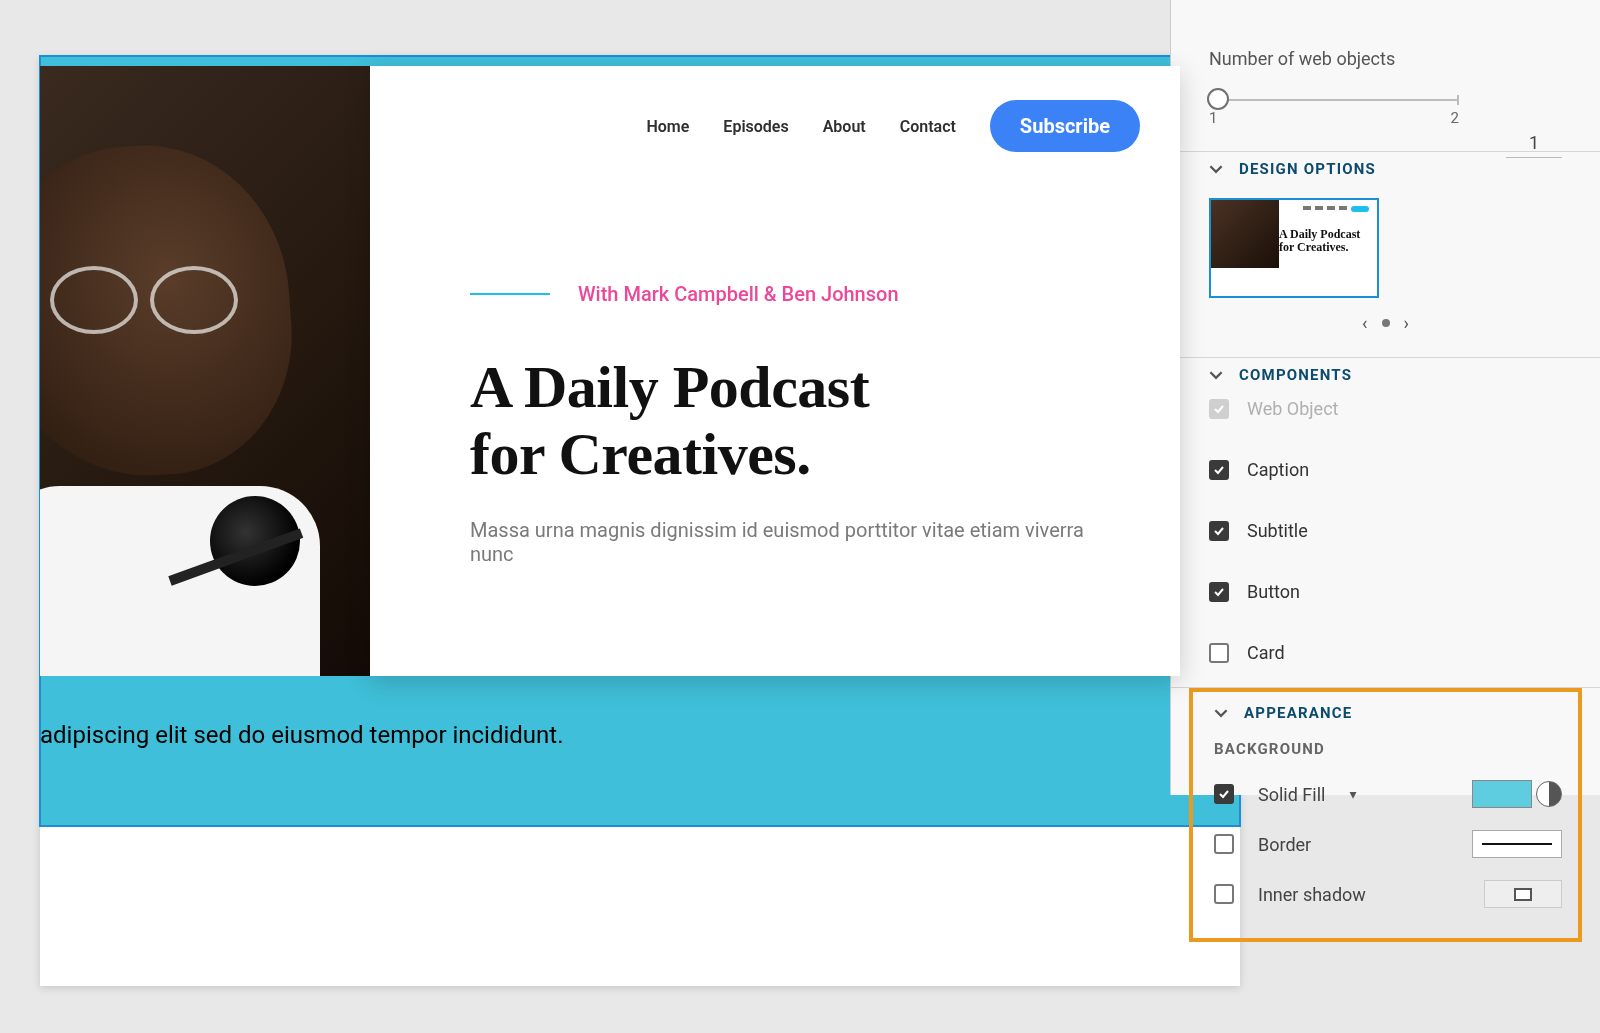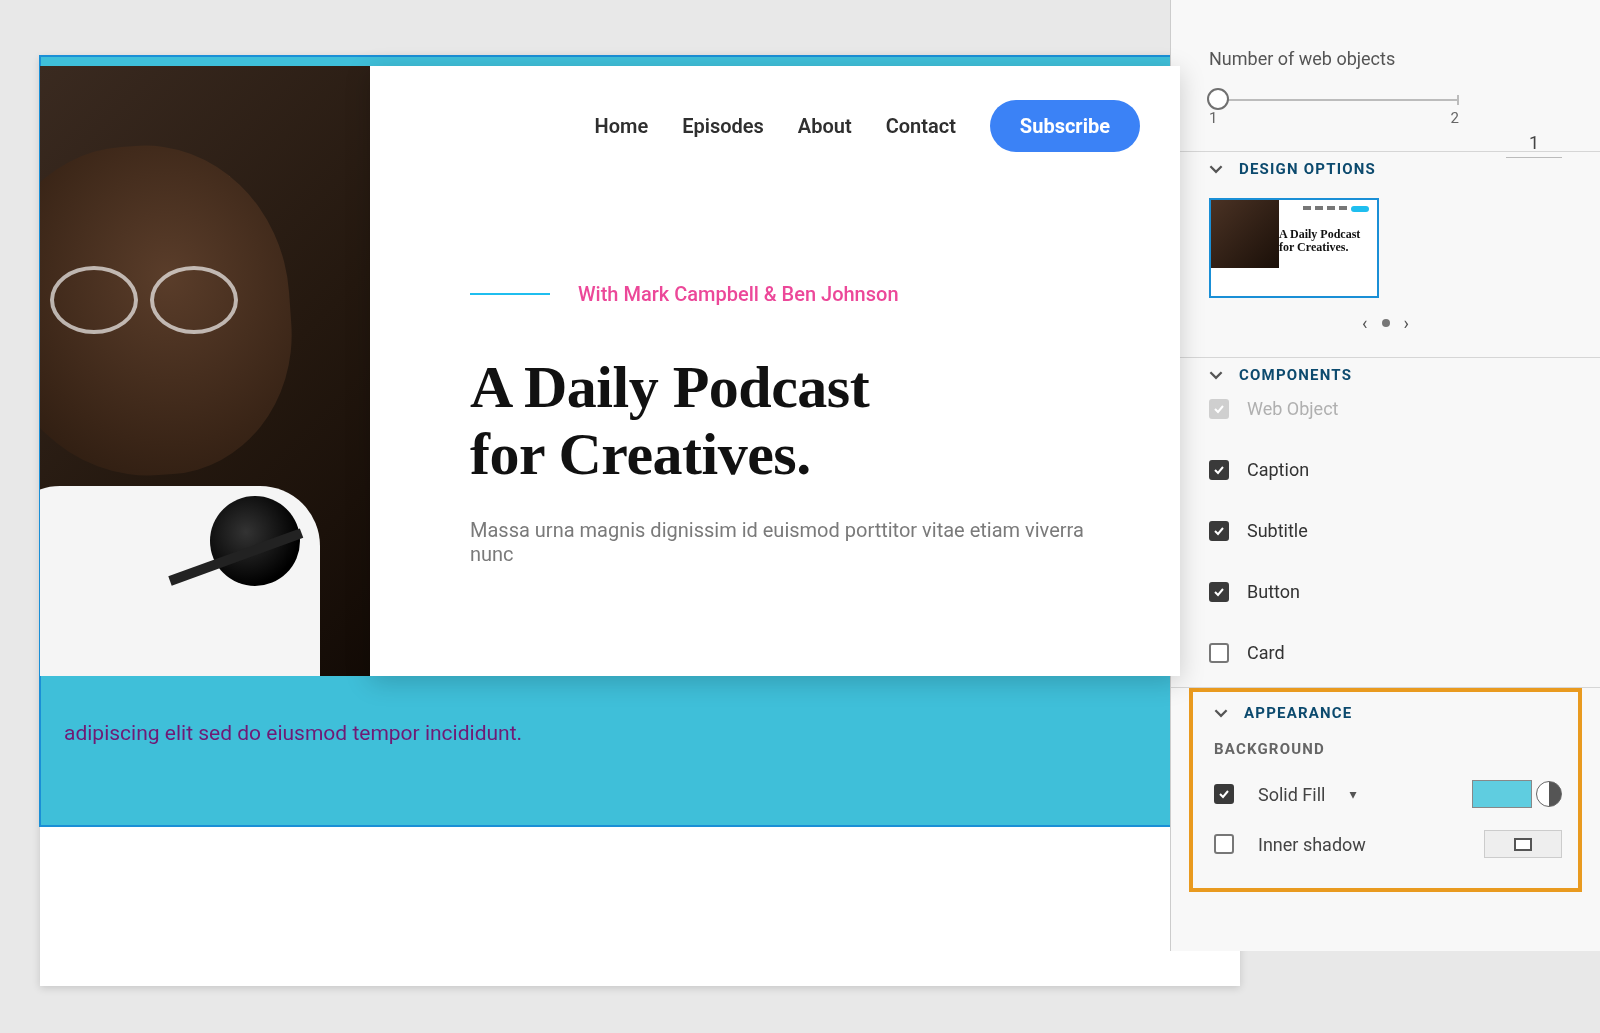--- a/index.html
+++ b/index.html
@@ -31,44 +31,43 @@
     position: absolute;
     left: 0; top: 0;
     width: 1200px; height: 770px;
     background: #3fbfd9;
     outline: 2px solid #1a8fd6;
     outline-offset: -1px;
   }
   .bg-caption {
     position: absolute;
     left: 0; top: 665px;
-    color: #701a75;
-    font-size: 21px;
+    color: #000000;
+    font-size: 24px;
     z-index: 3;
-    padding-left: 24px;
   }
 
   
   .hero {
     position: absolute;
     left: 330px; top: 10px;
     width: 810px; height: 610px;
     background: #fff;
     box-shadow: 0 6px 24px rgba(0,0,0,.18);
     z-index: 2;
   }
   .nav {
     display: flex;
     justify-content: flex-end;
     align-items: center;
     gap: 34px;
     padding: 34px 40px 0 0;
   }
   .nav a {
-    font-size: 20px;
+    font-size: 16px;
     font-weight: 600;
     color: #2f2f2f;
     text-decoration: none;
   }
   .nav .subscribe {
     background: #3b82f6;
     color: #fff;
     font-weight: 700;
     padding: 14px 30px;
     border-radius: 30px;
@@ -140,21 +139,21 @@
   }
   .photo-frame {
     position:absolute; left:140px; top:110px; width:50px; height:60px;
     border:4px solid #7a5a3a; background:#1a0f08;
   }
 
   
   .panel {
     position: absolute;
     right: 0; top: 0;
-    width: 430px; height: 951px;
+    width: 430px; height: 795px;
     background: #f8f8f8;
     border-left: 1px solid #ccc;
     padding: 40px 0 0 0;
     font-size: 18px;
     color: #444;
   }
   .panel-block { padding: 8px 38px 24px 38px; border-bottom: 1px solid #d6d6d6; }
   .panel-title {
     font-size: 15px;
     font-weight: 700;
@@ -393,20 +392,29 @@
         </span>
         <span>Solid Fill</span>
         <span class="mini-chev">▾</span>
       </div>
       <div class="swatch-wrap">
         <span class="swatch-box swatch-cyan" style="background:#5fcde0"></span>
         <span class="half-circle"></span>
       </div>
     </div>
 
+    <div class="app-row">
+      <div class="app-left">
+        <span class="cbox"></span>
+        <span>Border</span>
+      </div>
+      <div class="line-swatch">
+          <span class="ln"></span>
+        </div>
+    </div>
 
     <div class="app-row">
       <div class="app-left">
         <span class="cbox"></span>
         <span>Inner shadow</span>
       </div>
       <div class="shadow-swatch">
           <span class="sq"></span>
         </div>
     </div>

